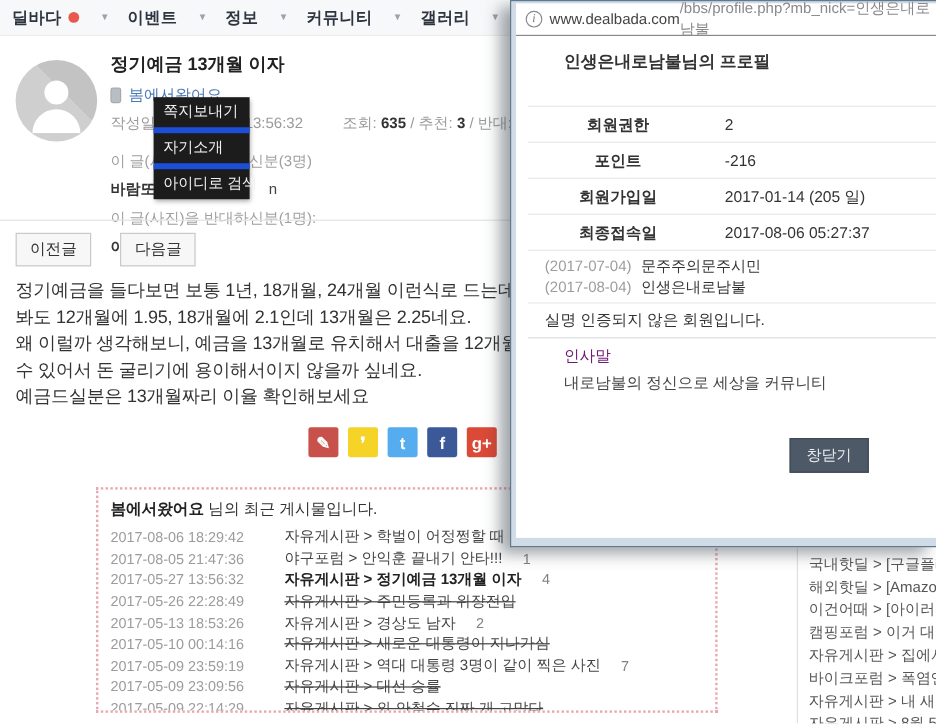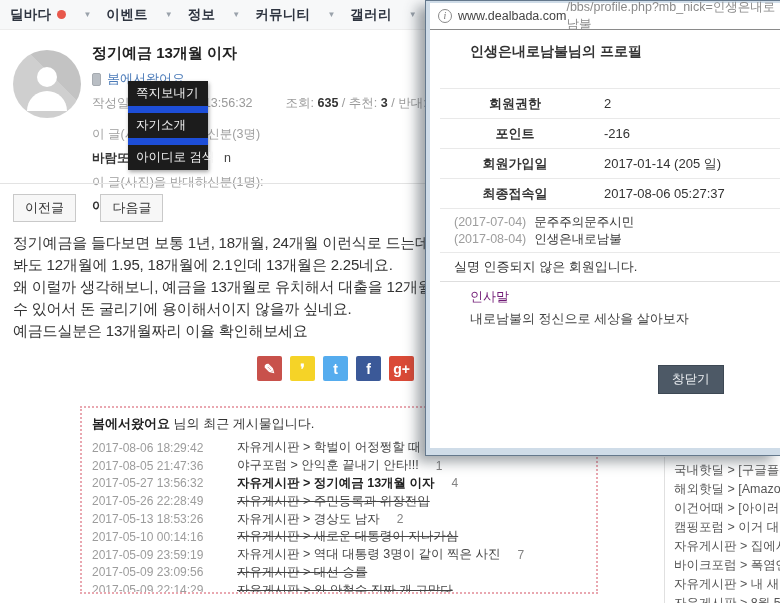--- a/index.html
+++ b/index.html
@@ -24,21 +24,21 @@
   .author-link{color:#4a7ab8;font-size:13px;cursor:pointer}
   .meta-line{color:#9a9a9a;margin-bottom:13px;white-space:nowrap}
   .meta-line b{color:#333}
   .meta-line .gap{display:inline-block;width:26px}
   .gray-line{color:#9f9f9f;margin-bottom:6px;line-height:18px}
   .name-line{color:#333;font-weight:bold;margin-bottom:6px;line-height:18px}
   .tail{margin-left:82px;font-weight:normal;color:#444}
 
   
   .ctx-menu{position:absolute;left:128px;top:81px;width:80px;background:#1c1c1c;z-index:5;box-shadow:1px 2px 4px rgba(0,0,0,.35)}
-  .ctx-item{color:#f2f2f2;font-size:12.5px;padding:4px 8px;border-bottom:7px solid #1d4ed8;white-space:nowrap;cursor:pointer}
+  .ctx-item{color:#f2f2f2;font-size:12.5px;padding:4px 8px;border-bottom:5px solid #1d4ed8;white-space:nowrap;cursor:pointer}
   .ctx-item:last-child{border-bottom:none}
 
   .divider{position:absolute;left:0;top:183px;width:780px;border-top:1px solid #e3e3e3;z-index:1}
 
   .nav-btns{position:absolute;left:13px;top:194px;z-index:1}
   .pg-btn{display:inline-block;padding:4px 11px;background:#f7f7f7;border:1px solid #c9c9c9;font-size:13px;color:#333;margin-right:20px;cursor:pointer}
 
   .content{position:absolute;left:13px;top:232px;width:440px;font-size:15px;line-height:22px;color:#333;z-index:1;letter-spacing:-.2px}
   .content div{white-space:nowrap}
 
@@ -324,18 +324,18 @@
 
               <div><span class="nick-date">(2017-08-04)</span><span class="nick-name">인생은내로남불</span></div>
             </div>
         </div>
         <div class="pp-row last">
           <span class="pp-value">실명 인증되지 않은 회원입니다.</span>
         </div>
       </div>
       <div class="greet">
         <div class="greet-label">인사말</div>
-        <div class="greet-text">내로남불의 정신으로 세상을 살아보자</div>
+        <div class="greet-text">내로남불의 정신으로 세상을 커뮤니티</div>
       </div>
       <button class="close-btn">창닫기</button>
     </div>
   </div>
 </div>
 
 </body></html>

